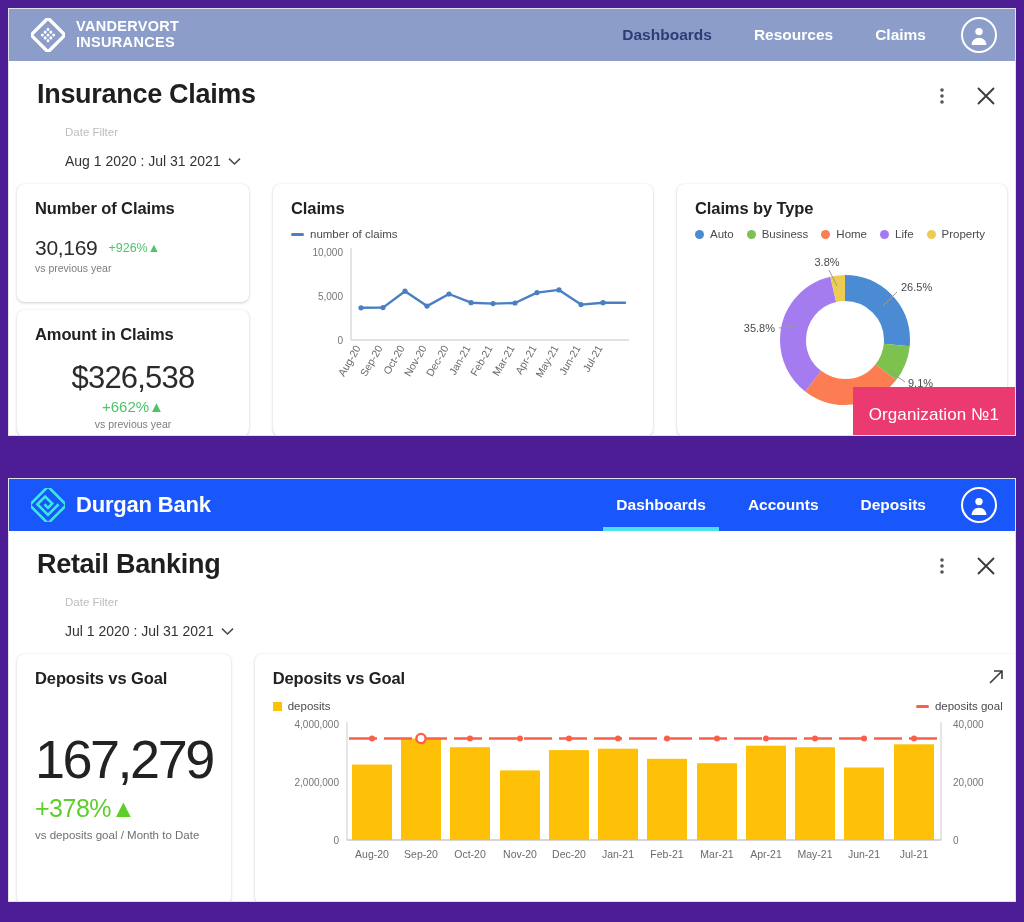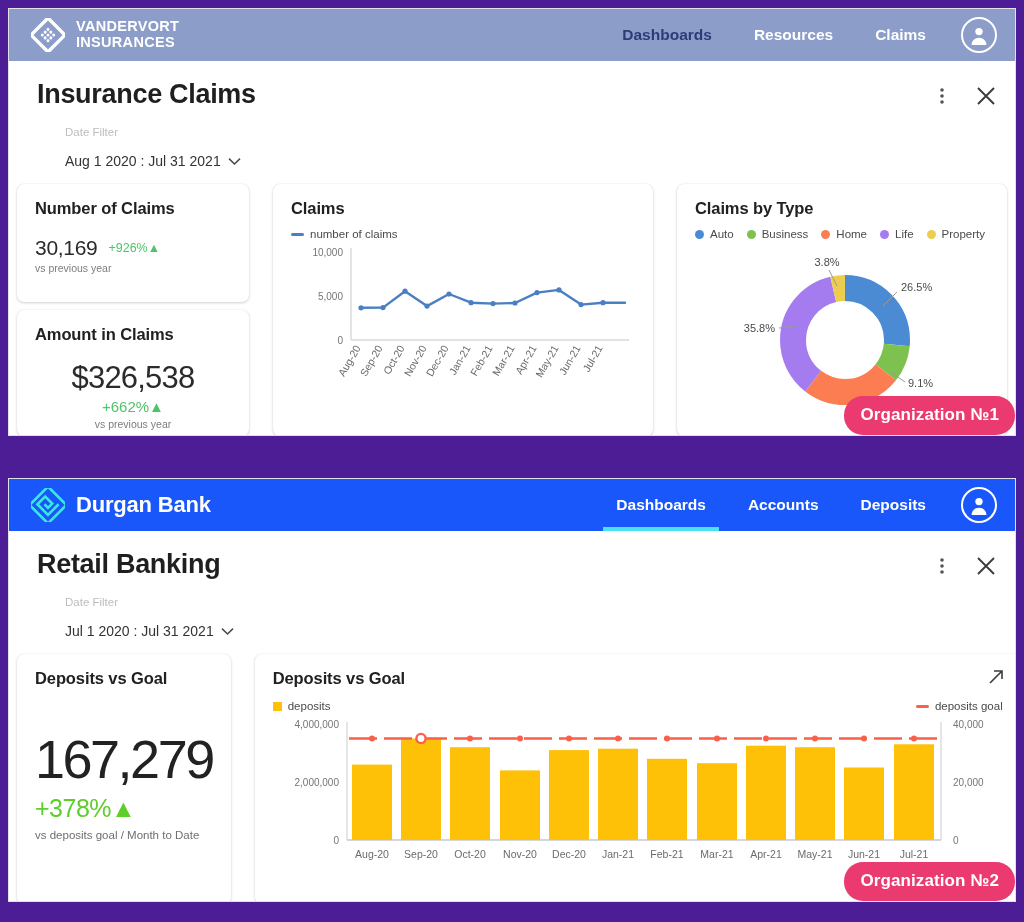--- a/index.html
+++ b/index.html
@@ -142,26 +142,25 @@
   .bar-cat { font-size: 10.5px; fill: #6b6b6b; font-family: "Liberation Sans", sans-serif; }
 
   
   .org-badge {
     position: absolute;
     right: 0;
     bottom: 0;
     background: #ea3a6f;
     color: #ffffff;
     font-size: 17px;
-    font-weight: bold;
-    padding: 9px 16px 10px 16px;
+    font-weight: normal;
+    padding: 18px 16px 10px 16px;
     letter-spacing: .1px;
     white-space: nowrap;
     z-index: 5;
-    border-radius: 19px;
   }
   #badge-1 { right: 0px; bottom: 0px; }
   #badge-2 { right: 0px; bottom: 0px; }
 
   .expand-btn { position: absolute; top: 14px; right: 16px; cursor: pointer; }
 </style>
 </head>
 <body>
 
 <div class="page">
@@ -520,16 +519,15 @@
               <text class="bar-cat" x="493" y="146" text-anchor="middle">Apr-21</text>
               <text class="bar-cat" x="542" y="146" text-anchor="middle">May-21</text>
               <text class="bar-cat" x="591" y="146" text-anchor="middle">Jun-21</text>
               <text class="bar-cat" x="641" y="146" text-anchor="middle">Jul-21</text>
             </g>
           </svg>
         </div>
       </div>
     </div>
 
-    <div class="org-badge" id="badge-2">Organization №2</div>
   </div>
 
 </div>
 
 </body></html>

